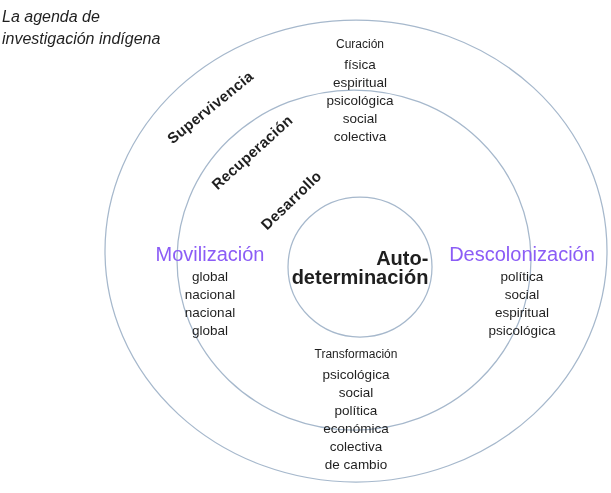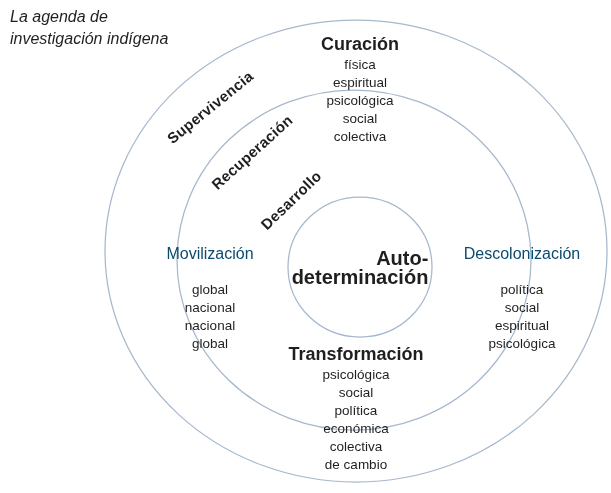--- a/index.html
+++ b/index.html
@@ -18,46 +18,46 @@
   }
   .rings-svg {
     position: absolute;
     left: 0;
     top: 0;
     width: 611px;
     height: 493px;
   }
   .diagram-title {
     position: absolute;
-    left: 10px;
+    left: 2px;
     top: 6px;
     font-size: 16px;
     font-style: italic;
     line-height: 22px;
     color: #1f1f1f;
     white-space: nowrap;
   }
   .block {
     position: absolute;
     transform: translateX(-50%);
     text-align: center;
     white-space: nowrap;
   }
   .block .block-title-bold {
-    font-size: 18px;
-    font-weight: bold;
+    font-size: 12px;
+    font-weight: normal;
     line-height: 20px;
     margin-bottom: 2px;
   }
   .block .block-title-plain {
-    font-size: 16px;
+    font-size: 20px;
     font-weight: normal;
     line-height: 22px;
-    margin-bottom: 16px;
-    color: #0c4a6e;
+    margin-bottom: 3px;
+    color: #8b5cf6;
   }
   .block .item {
     font-size: 13.5px;
     line-height: 18px;
   }
   .center-label {
     position: absolute;
     left: 360px;
     top: 268px;
     transform: translate(-50%, -50%);

